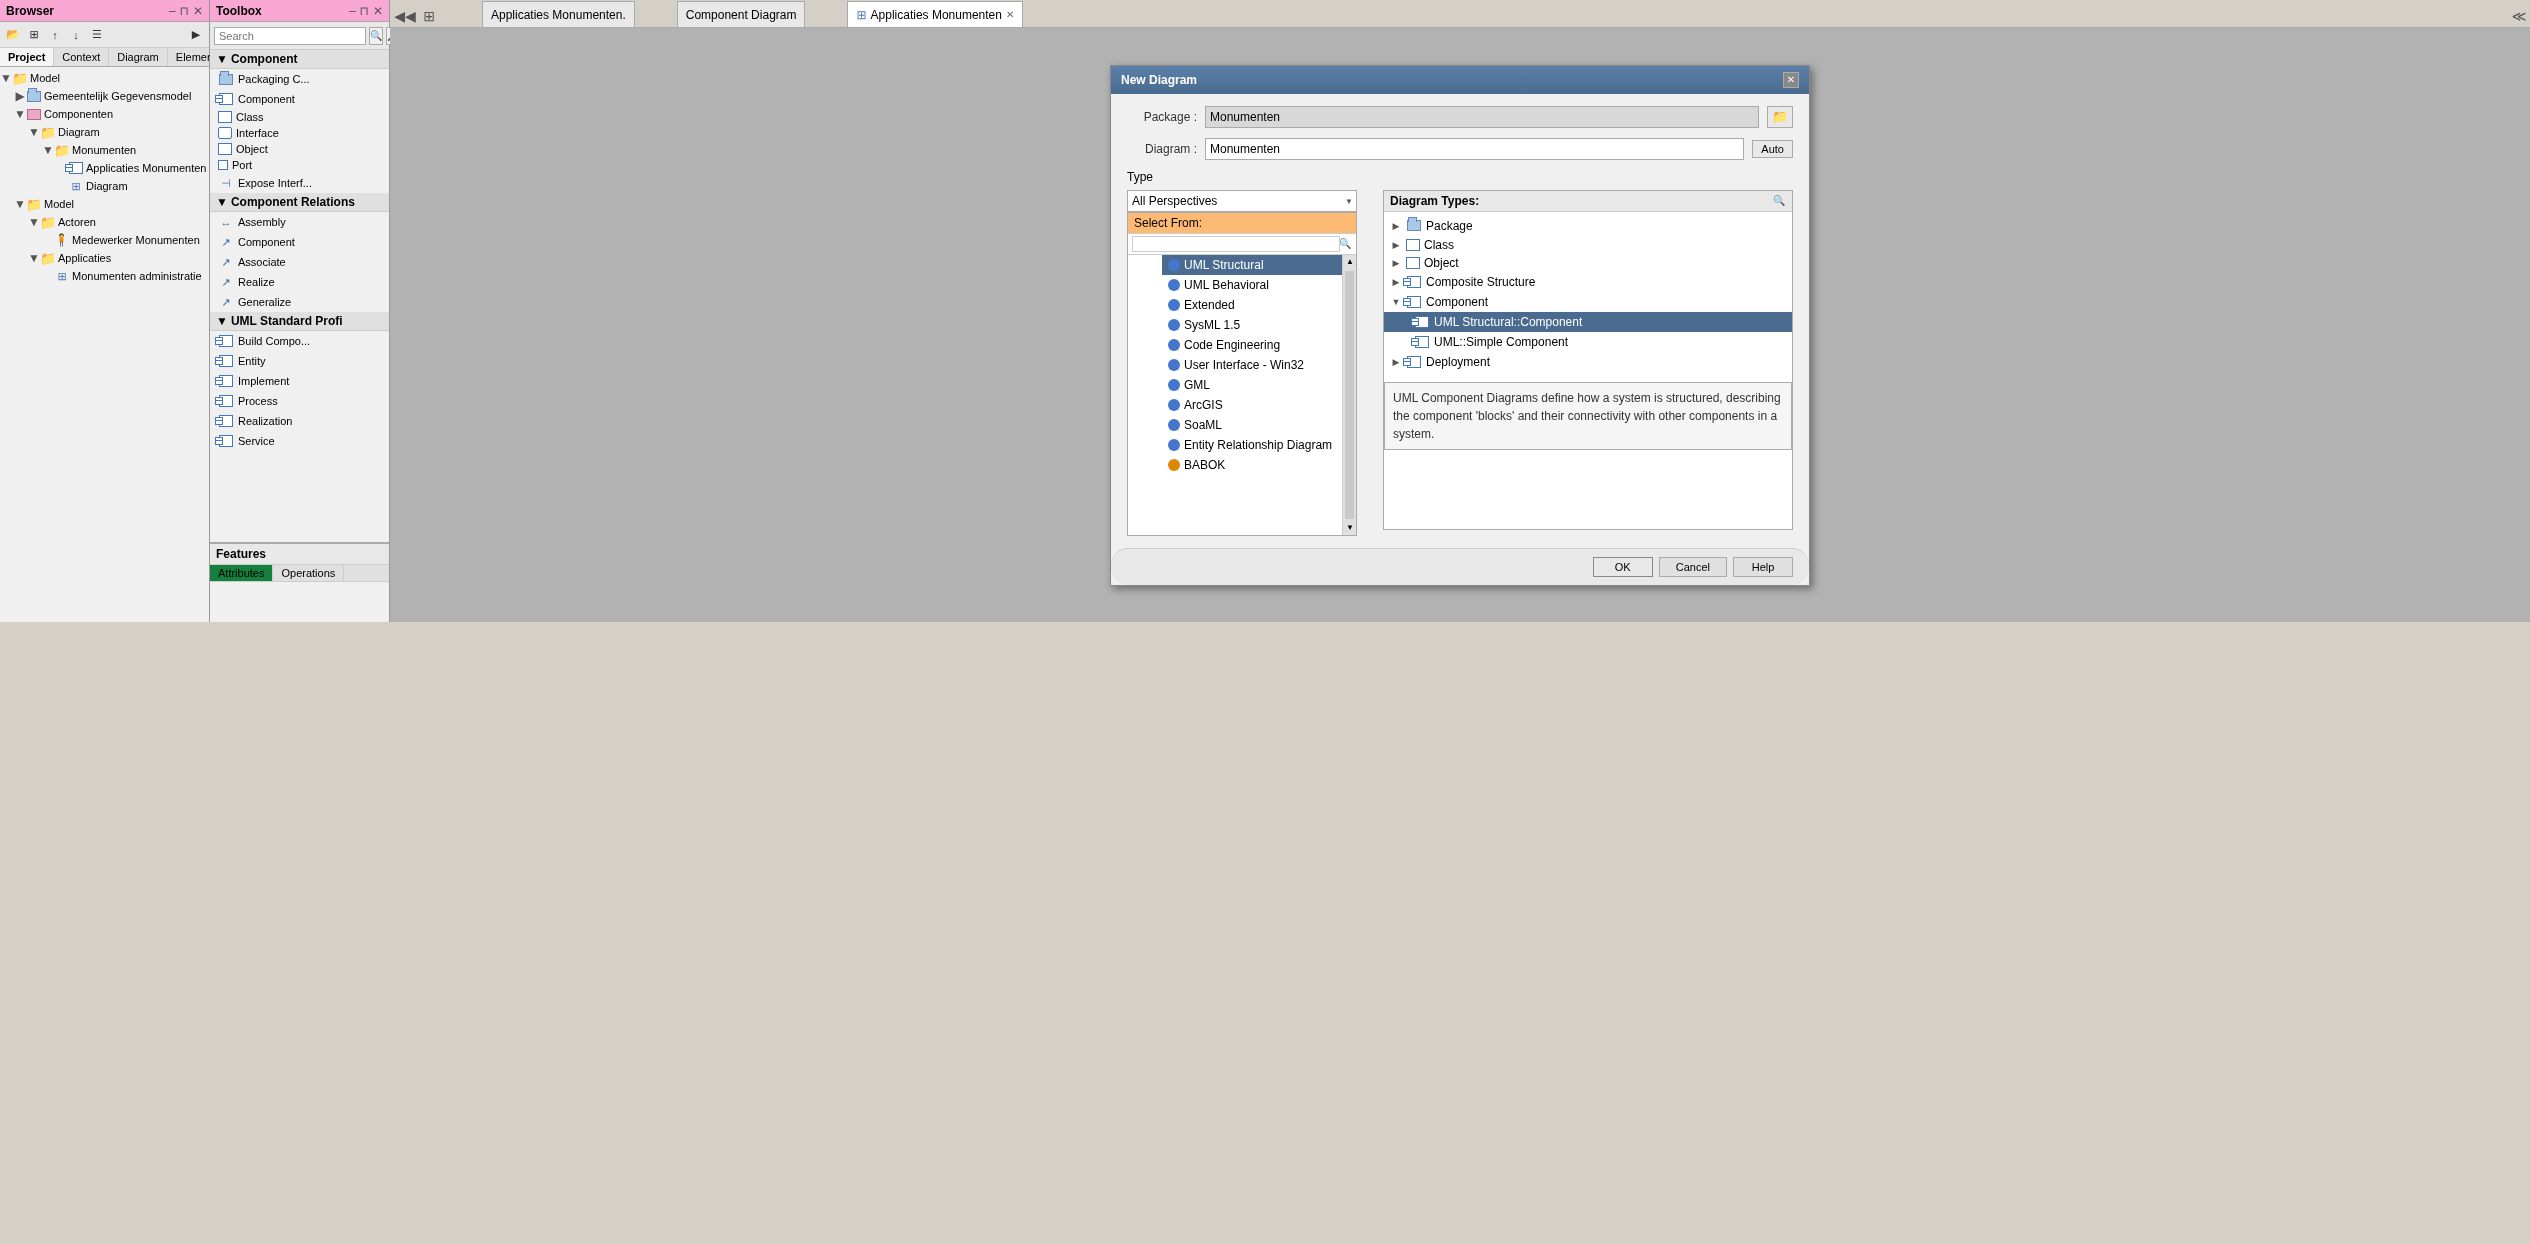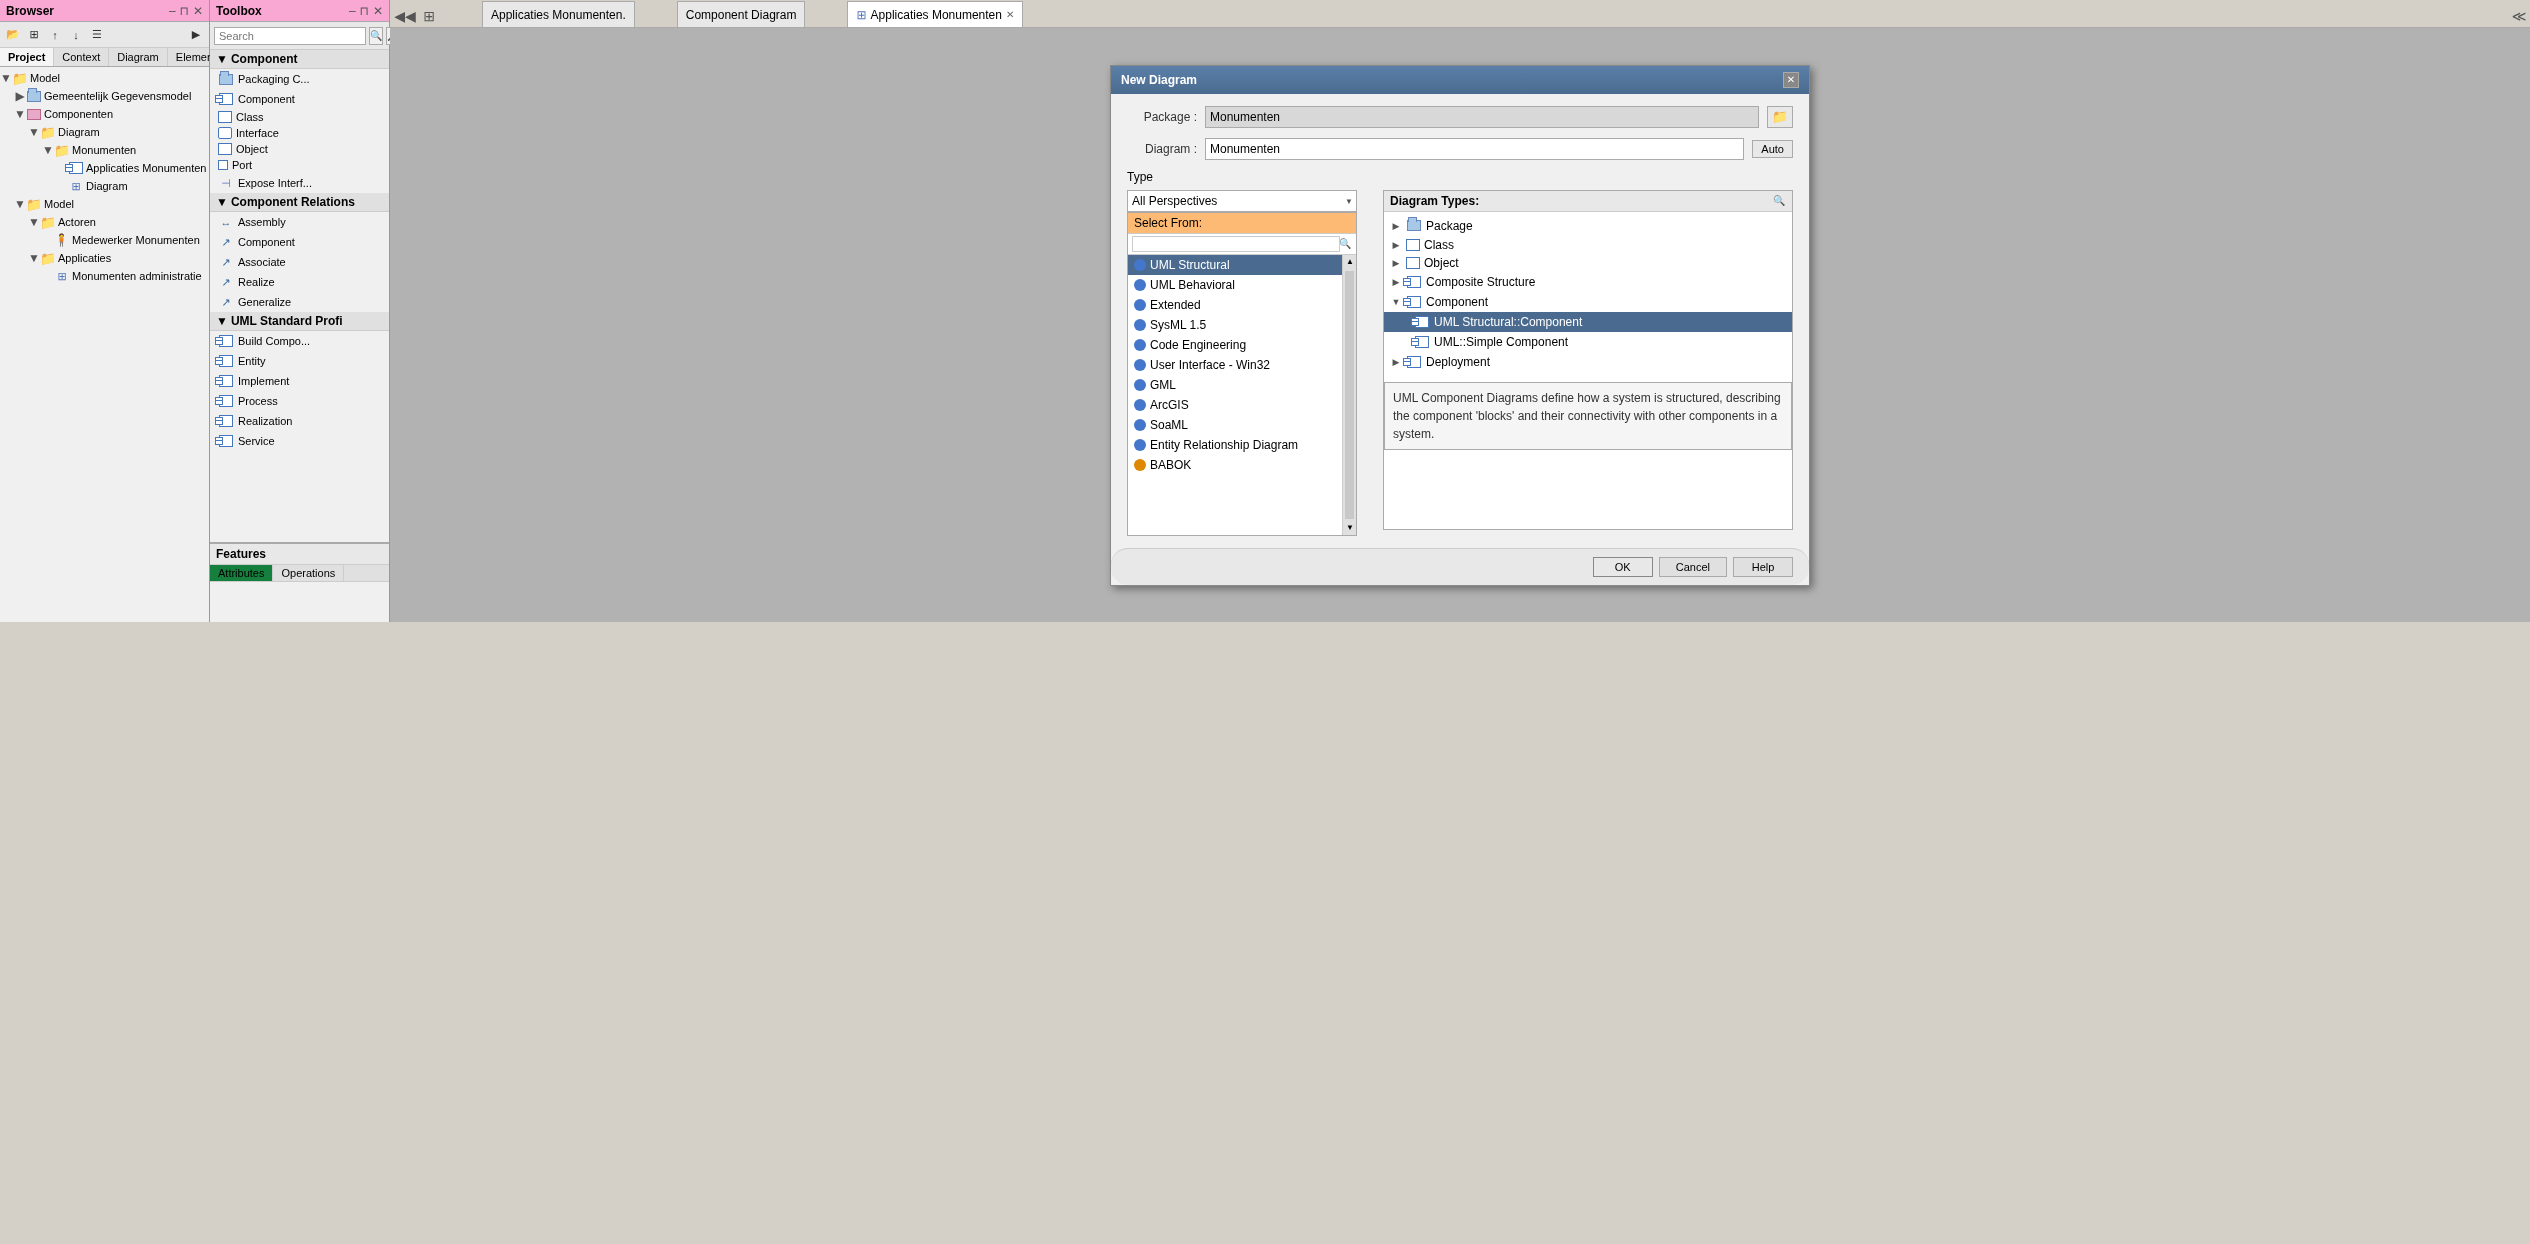--- a/index.html
+++ b/index.html
@@ -165,21 +165,21 @@
       background: #fdba74; padding: 3px 6px; border-bottom: 1px solid #ccc;
       display: flex; align-items: center; justify-content: flex-start; font-size: 11px;
     }
     .select-from-search {
       padding: 2px 4px; display: flex; align-items: center; border-bottom: 1px solid #ccc;
     }
     .select-from-search input {
       flex: 1; border: 1px solid #ccc; font-size: 11px; height: 16px; padding: 1px 2px;
     }
     .select-from-search-icon { font-size: 10px; color: #666; }
-    .select-list { height: 280px; overflow-y: auto; }
+    .select-list { height: 280px; overflow-y: auto; margin-left: 34px; }
     .select-list-item {
       padding: 3px 6px; cursor: pointer; font-size: 11px; display: flex; align-items: center; gap: 4px;
     }
     .select-list-item.selected { background: #4a6b8f; color: white; }
     .select-list-item-icon { width: 14px; height: 14px; border-radius: 50%; display: flex; align-items: center; justify-content: center; flex-shrink: 0; }
 
     .diagram-types-panel {
       flex: 1; border: 1px solid #aaa; background: #fff; min-height: 340px;
     }
     .diagram-types-header {

